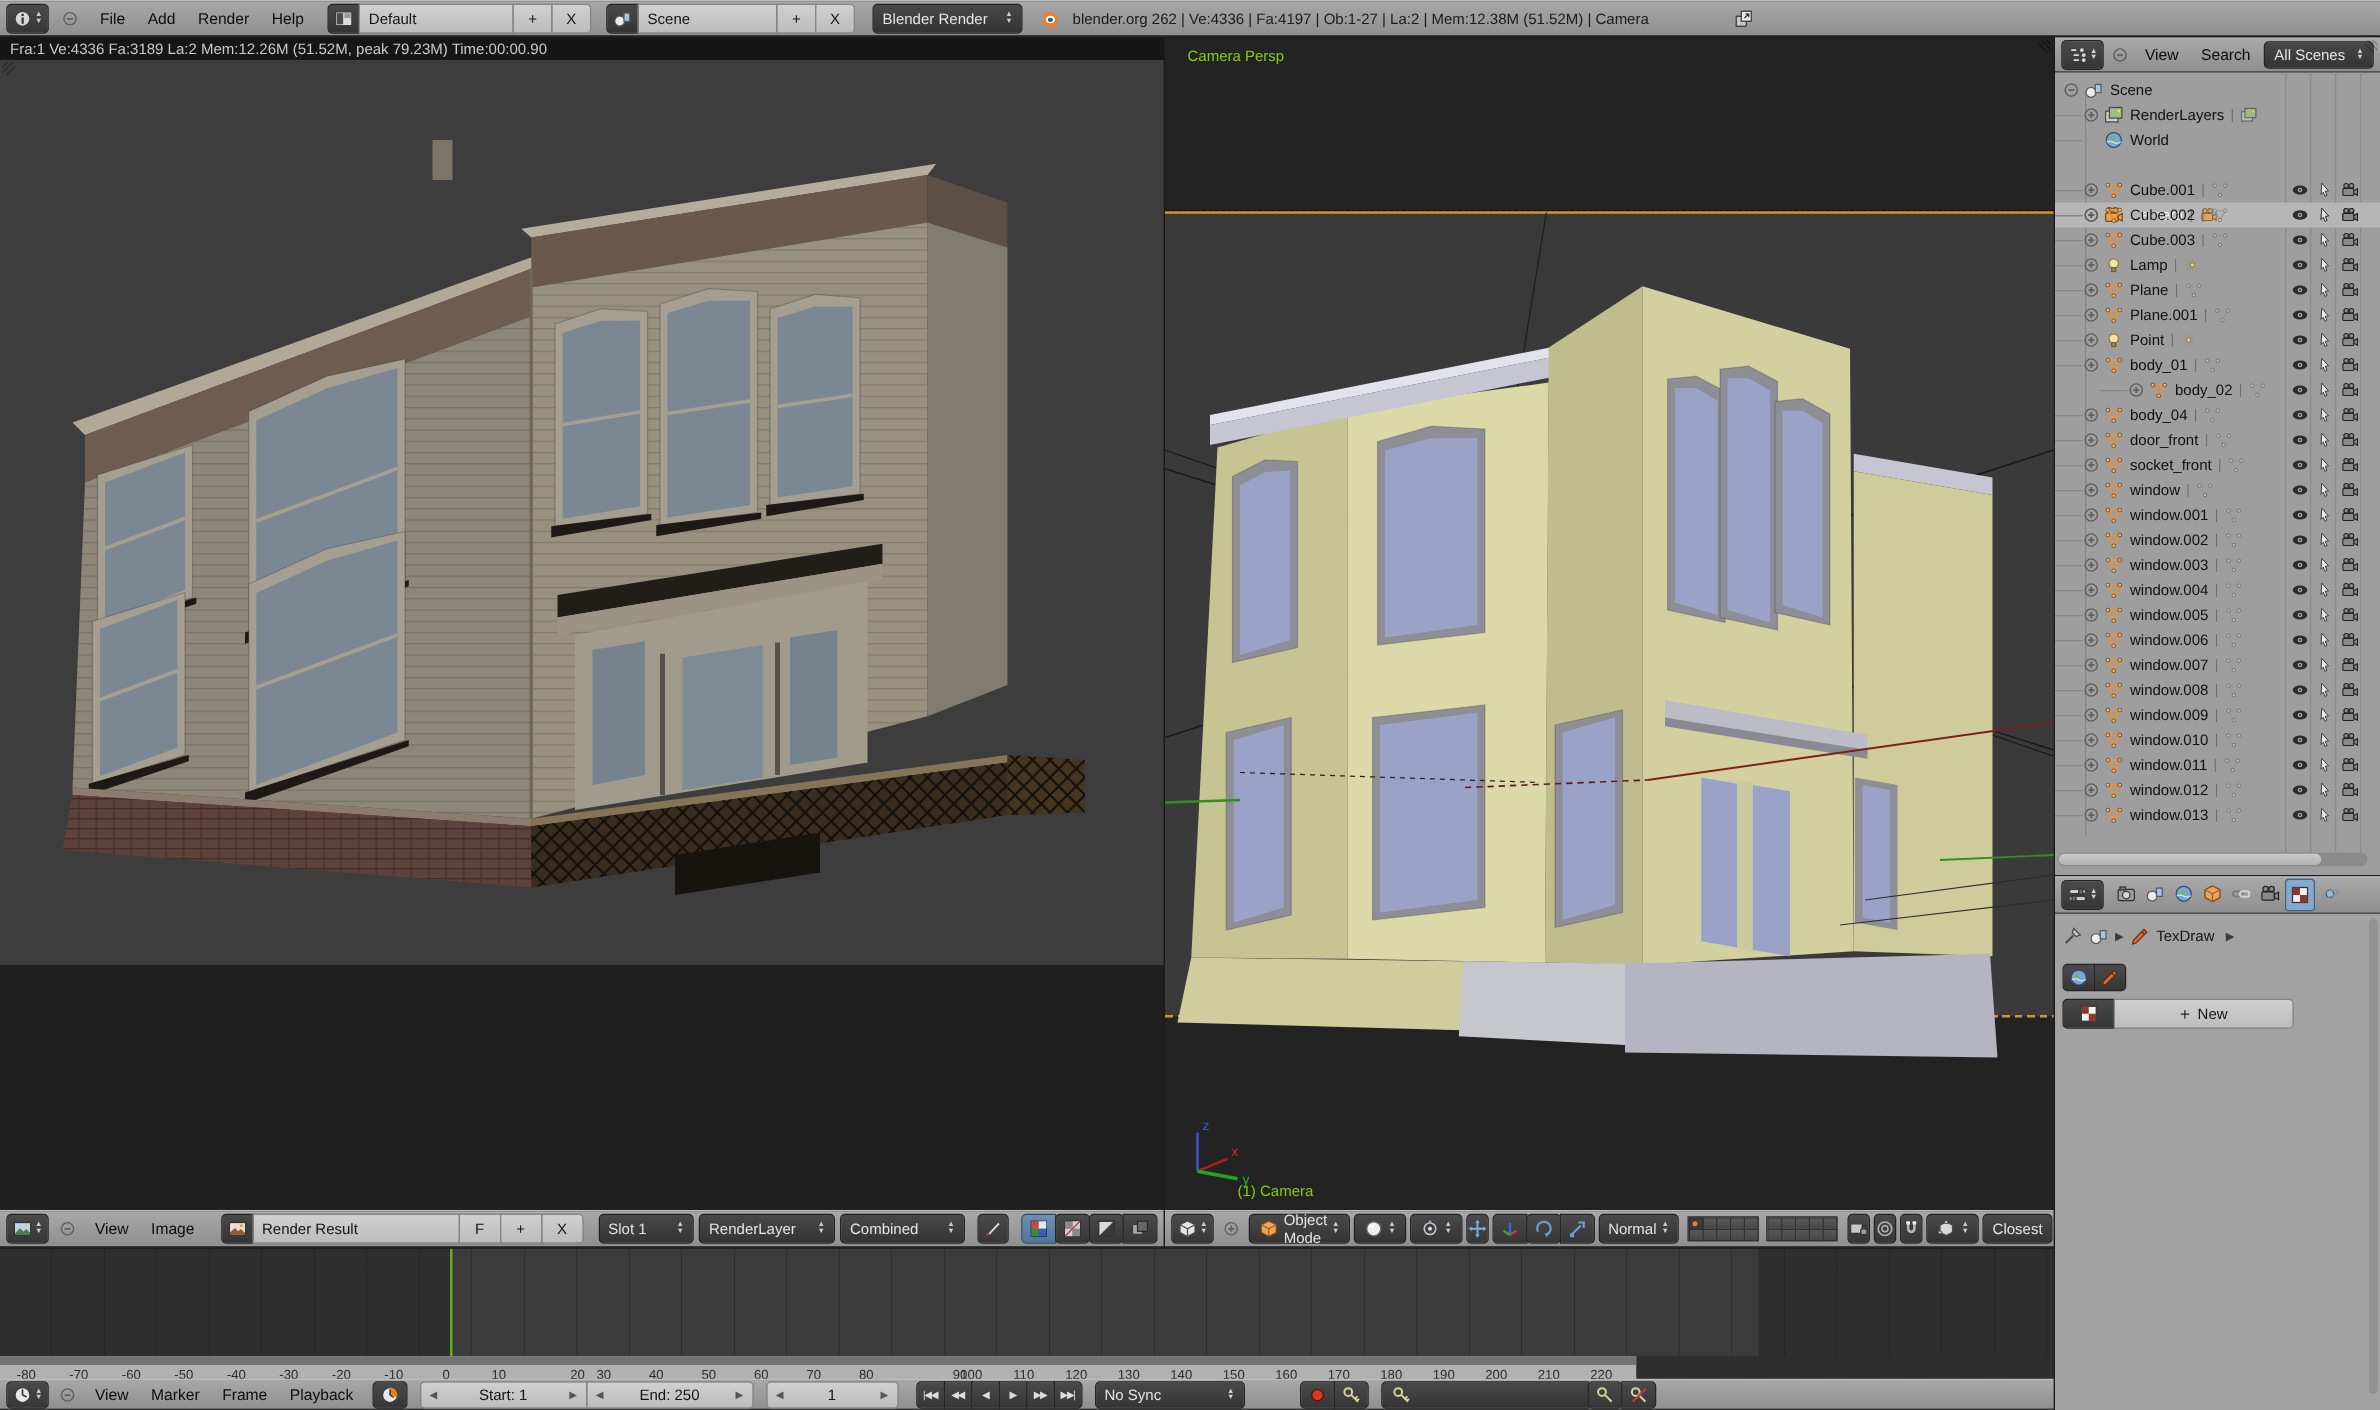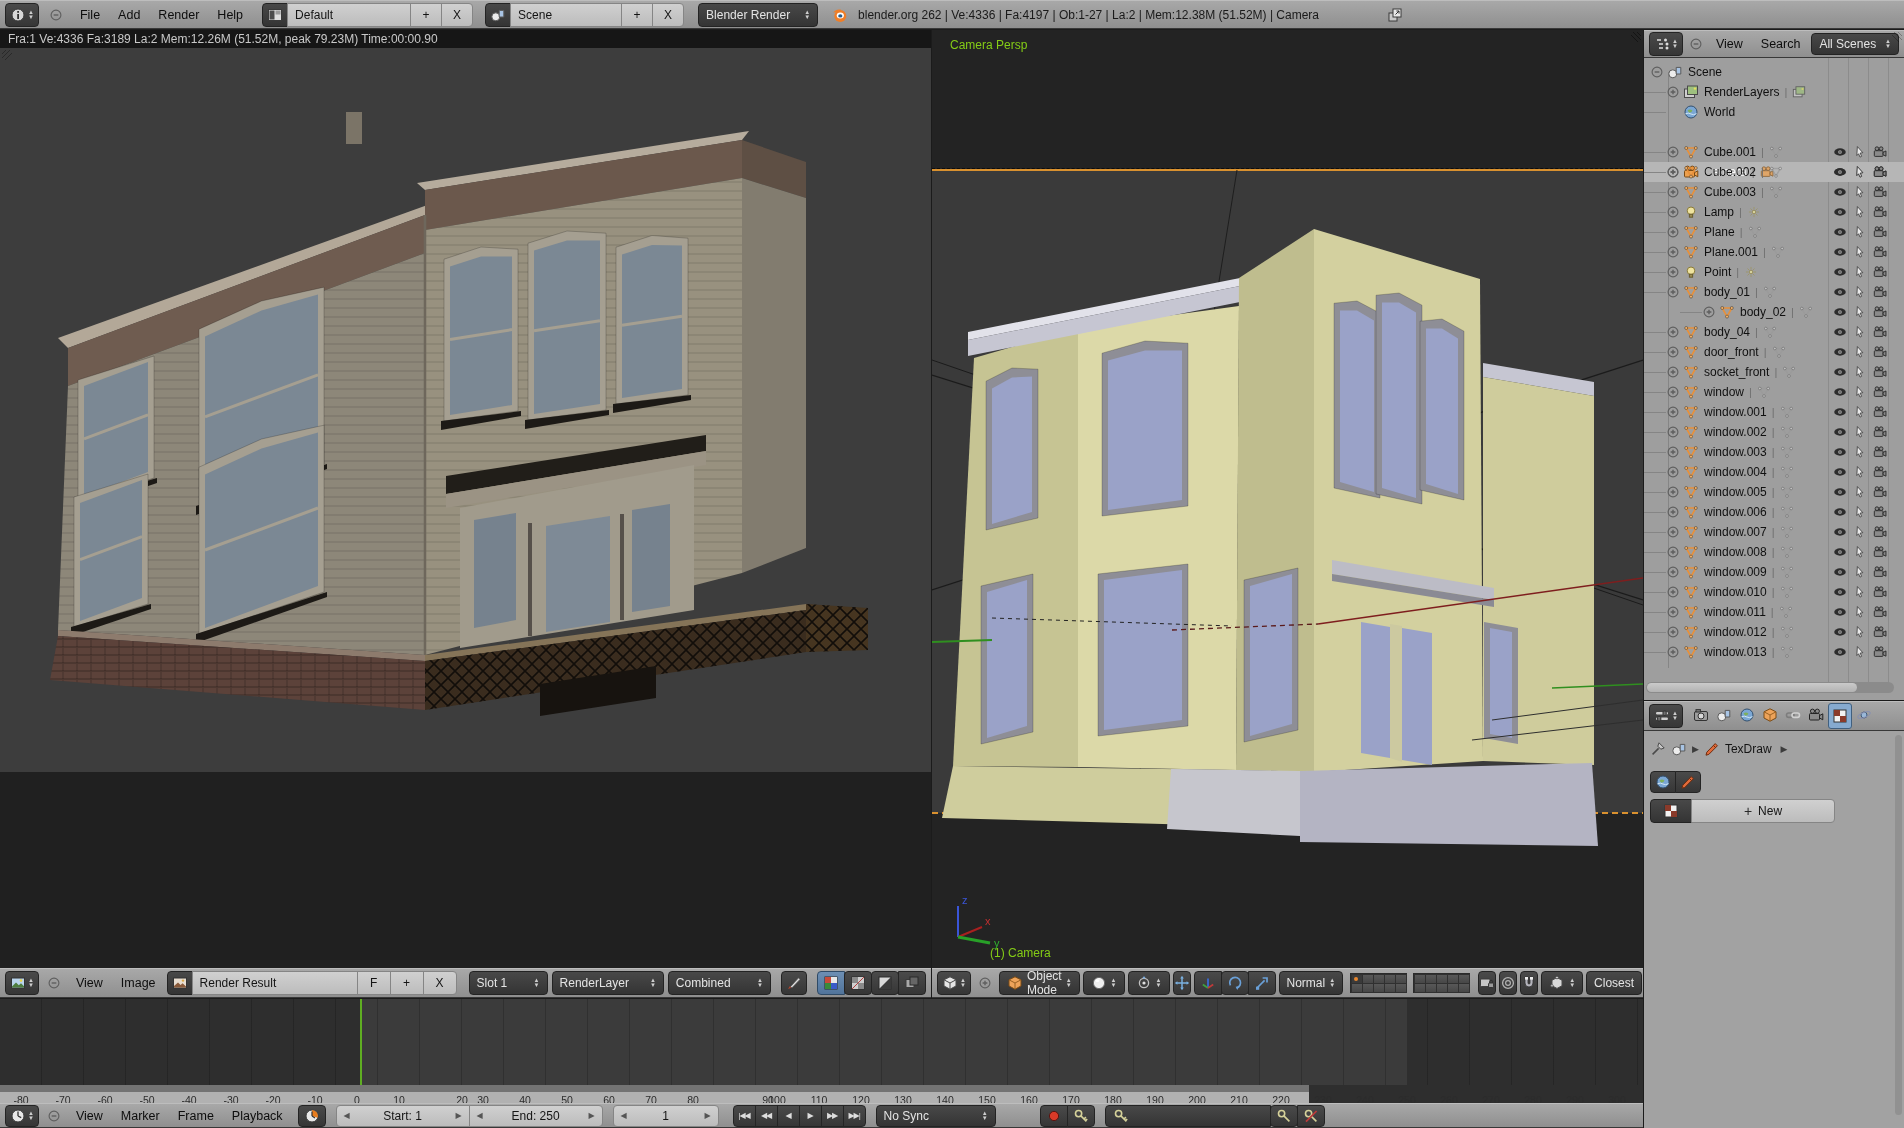--- a/index.html
+++ b/index.html
@@ -224,21 +224,21 @@
         <span class="ud">▲<br>▼</span>
       </span>
       <span class="ico ico14" style="margin:0 4px;">
           <svg viewBox="0 0 16 16">
             <circle cx="8" cy="8" r="5.6" fill="none" stroke="#5f5f5f" stroke-width="1.3"></circle>
             <path d="M5.3 8 h5.4" stroke="#5f5f5f" stroke-width="1.6"></path>
           </svg>
         </span>
       <span class="menu">View</span>
       <span class="menu">Image</span>
-      <span class="grp" style="">
+      <span class="grp" style="margin-left:10px;">
         <span class="btnD" style="padding:0 4px;">
             <span class="ico">
               <svg viewBox="0 0 16 16">
                 <rect x="1.5" y="3" width="13" height="10" fill="#e8ddd0" stroke="#333"></rect>
                 <path d="M2 11 L6 7.4 L8.6 10 L10.6 8.2 L14 11.4 V12.5 H2 Z" fill="#8a5a3a"></path>
                 <circle cx="11" cy="5.6" r="1.2" fill="#d8a84a"></circle>
               </svg>
             </span>
           </span>
         <span class="btnL" style="width:150px;">

